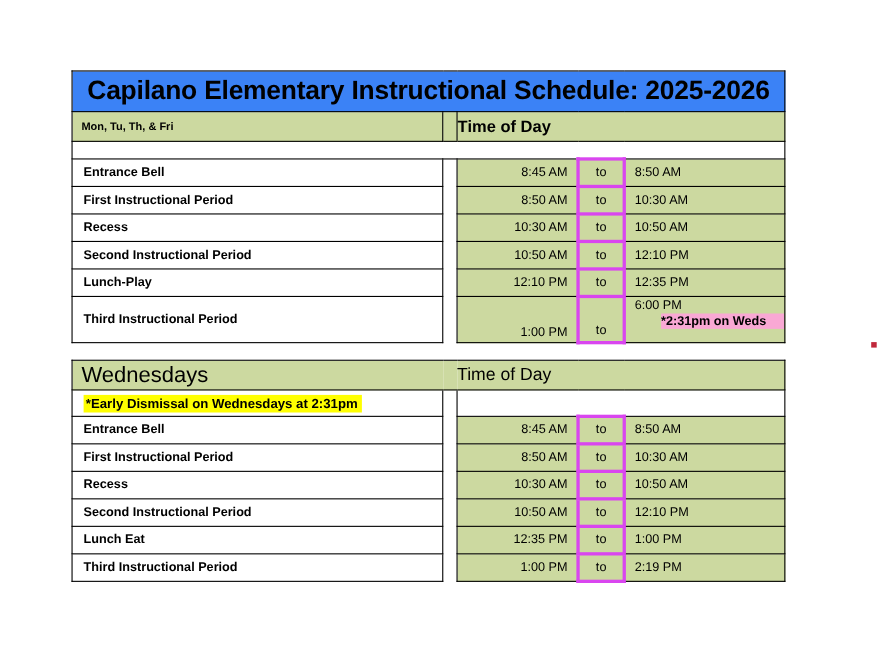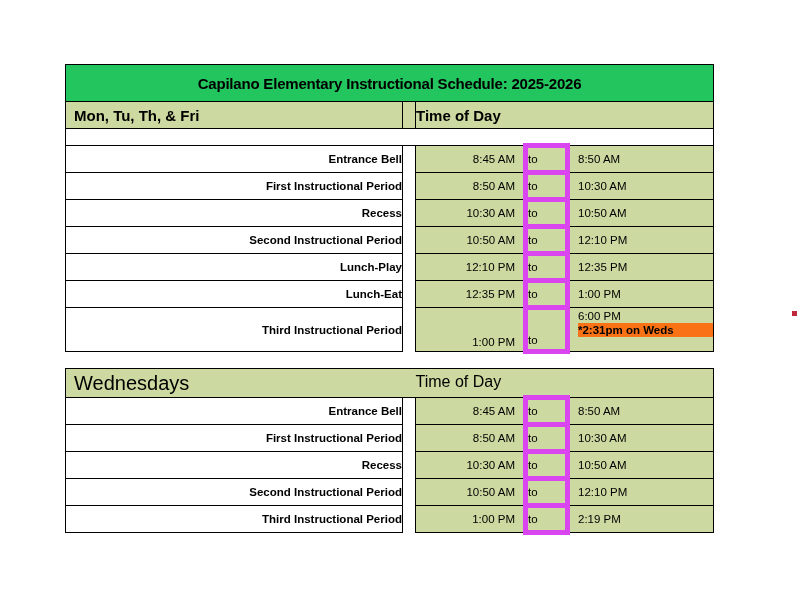--- a/index.html
+++ b/index.html
@@ -36,43 +36,43 @@
 
   
   col.c-label  { width: 337px; }
   col.c-gap    { width: 13px;  }
   col.c-start  { width: 110px; }
   col.c-to     { width: 42px;  }
   col.c-end    { width: 146px; }
 
   
   .title-row td {
-    background: #22c55e;
+    background: #3b82f6;
     border: 1.5px solid #000000;
     text-align: center;
-    font-size: 15px;
+    font-size: 24px;
     font-weight: bold;
     letter-spacing: -0.2px;
     height: 36px;
     padding: 2px 0 4px 0;
     color: #000000;
   }
 
   
   .hdr td {
     background: #ccd9a0;
     height: 26px;
     color: #000000;
   }
   .hdr .h-label {
     border-left: 1.5px solid #000000;
     border-top: 1.5px solid #000000;
     border-bottom: 1.5px solid #000000;
     border-right: 1px solid #000000;
-    font-size: 15px;
+    font-size: 10px;
     font-weight: bold;
     padding-left: 8px;
   }
   .hdr .h-gap {
     border-top: 1.5px solid #000000;
     border-bottom: 1.5px solid #000000;
   }
   .hdr .h-time {
     border-right: 1.5px solid #000000;
     border-top: 1.5px solid #000000;
@@ -116,40 +116,39 @@
 
   .row .r-label {
     background: #ffffff;
     border: 1px solid #000000;
     border-width: 1px 1.5px;
     border-bottom: 1px solid #000000;
     font-size: 11.5px;
     font-weight: bold;
     padding-left: 10px;
     color: #000000;
-    text-align: right;
   }
   .row .r-gap {
     background: #ffffff;
   }
   .row .r-start {
     background: #ccd9a0;
     border: 1px solid #000000;
     border-left-width: 1.5px;
     font-size: 11.5px;
     text-align: right;
     padding-right: 8px;
     color: #000000;
     padding-left: 48px;
   }
   .row .r-to {
     background: #ccd9a0;
-    border: 5px solid #d946ef;
+    border: 3px solid #d946ef;
     font-size: 11.5px;
-    text-align: left;
+    text-align: center;
     color: #000000;
   }
   .row .r-end {
     background: #ccd9a0;
     border: 1px solid #000000;
     border-right-width: 1.5px;
     font-size: 11.5px;
     text-align: left;
     padding-left: 8px;
     color: #000000;
@@ -161,23 +160,24 @@
   .row.tall .r-to {
     vertical-align: bottom;
     padding-bottom: 3px;
   }
   .row.tall .r-end {
     vertical-align: top;
     padding-top: 1px;
     line-height: 14px;
   }
   .hl {
-    background: #f97316;
-    font-weight: bold;
-    color: #000000;
+    background: #f9a8d4;
+    font-weight: bold;
+    color: #000000;
+    margin-left: 24px;
   }
   .end-line2 { display: block; }
 
   
   .note-row td { height: 22px; background: #ffffff; }
   .note-row .n-label {
     border: 1px solid #000000;
     border-left-width: 1.5px;
     border-right-width: 1.5px;
     padding-left: 10px;
@@ -260,27 +260,20 @@
         <td class="r-start">10:50 AM</td>
         <td class="r-to">to</td>
         <td class="r-end">12:10 PM</td>
       </tr>
       <tr class="row">
         <td class="r-label">Lunch-Play</td>
         <td class="r-gap"></td>
         <td class="r-start">12:10 PM</td>
         <td class="r-to">to</td>
         <td class="r-end">12:35 PM</td>
-      </tr>
-      <tr class="row">
-        <td class="r-label">Lunch-Eat</td>
-        <td class="r-gap"></td>
-        <td class="r-start">12:35 PM</td>
-        <td class="r-to">to</td>
-        <td class="r-end">1:00 PM</td>
       </tr>
       <tr class="row tall">
         <td class="r-label">Third Instructional Period</td>
         <td class="r-gap"></td>
         <td class="r-start">1:00 PM</td>
         <td class="r-to">to</td>
         <td class="r-end">
           <span>6:00 PM</span>
           <span class="end-line2 hl">*2:31pm on Weds</span>
         </td>
@@ -298,20 +291,27 @@
         <col class="c-to">
         <col class="c-end">
     </colgroup>
     <tbody>
       <tr class="hdr plain">
         <td class="h-label">Wednesdays</td>
         <td class="h-gap"></td>
         <td class="h-time" colspan="3">Time of Day</td>
       </tr>
 
+      <tr class="note-row">
+        <td class="n-label">
+          <span class="note-text">*Early Dismissal on Wednesdays at 2:31pm</span>
+        </td>
+        <td class="n-gap"></td>
+        <td class="n-blank" colspan="3"></td>
+      </tr>
 
       <tr class="row">
         <td class="r-label">Entrance Bell</td>
         <td class="r-gap"></td>
         <td class="r-start">8:45 AM</td>
         <td class="r-to">to</td>
         <td class="r-end">8:50 AM</td>
       </tr>
       <tr class="row">
         <td class="r-label">First Instructional Period</td>
@@ -326,20 +326,27 @@
         <td class="r-start">10:30 AM</td>
         <td class="r-to">to</td>
         <td class="r-end">10:50 AM</td>
       </tr>
       <tr class="row">
         <td class="r-label">Second Instructional Period</td>
         <td class="r-gap"></td>
         <td class="r-start">10:50 AM</td>
         <td class="r-to">to</td>
         <td class="r-end">12:10 PM</td>
+      </tr>
+      <tr class="row">
+        <td class="r-label">Lunch Eat</td>
+        <td class="r-gap"></td>
+        <td class="r-start">12:35 PM</td>
+        <td class="r-to">to</td>
+        <td class="r-end">1:00 PM</td>
       </tr>
       <tr class="row">
         <td class="r-label">Third Instructional Period</td>
         <td class="r-gap"></td>
         <td class="r-start">1:00 PM</td>
         <td class="r-to">to</td>
         <td class="r-end">2:19 PM</td>
       </tr>
     </tbody>
   </table>

